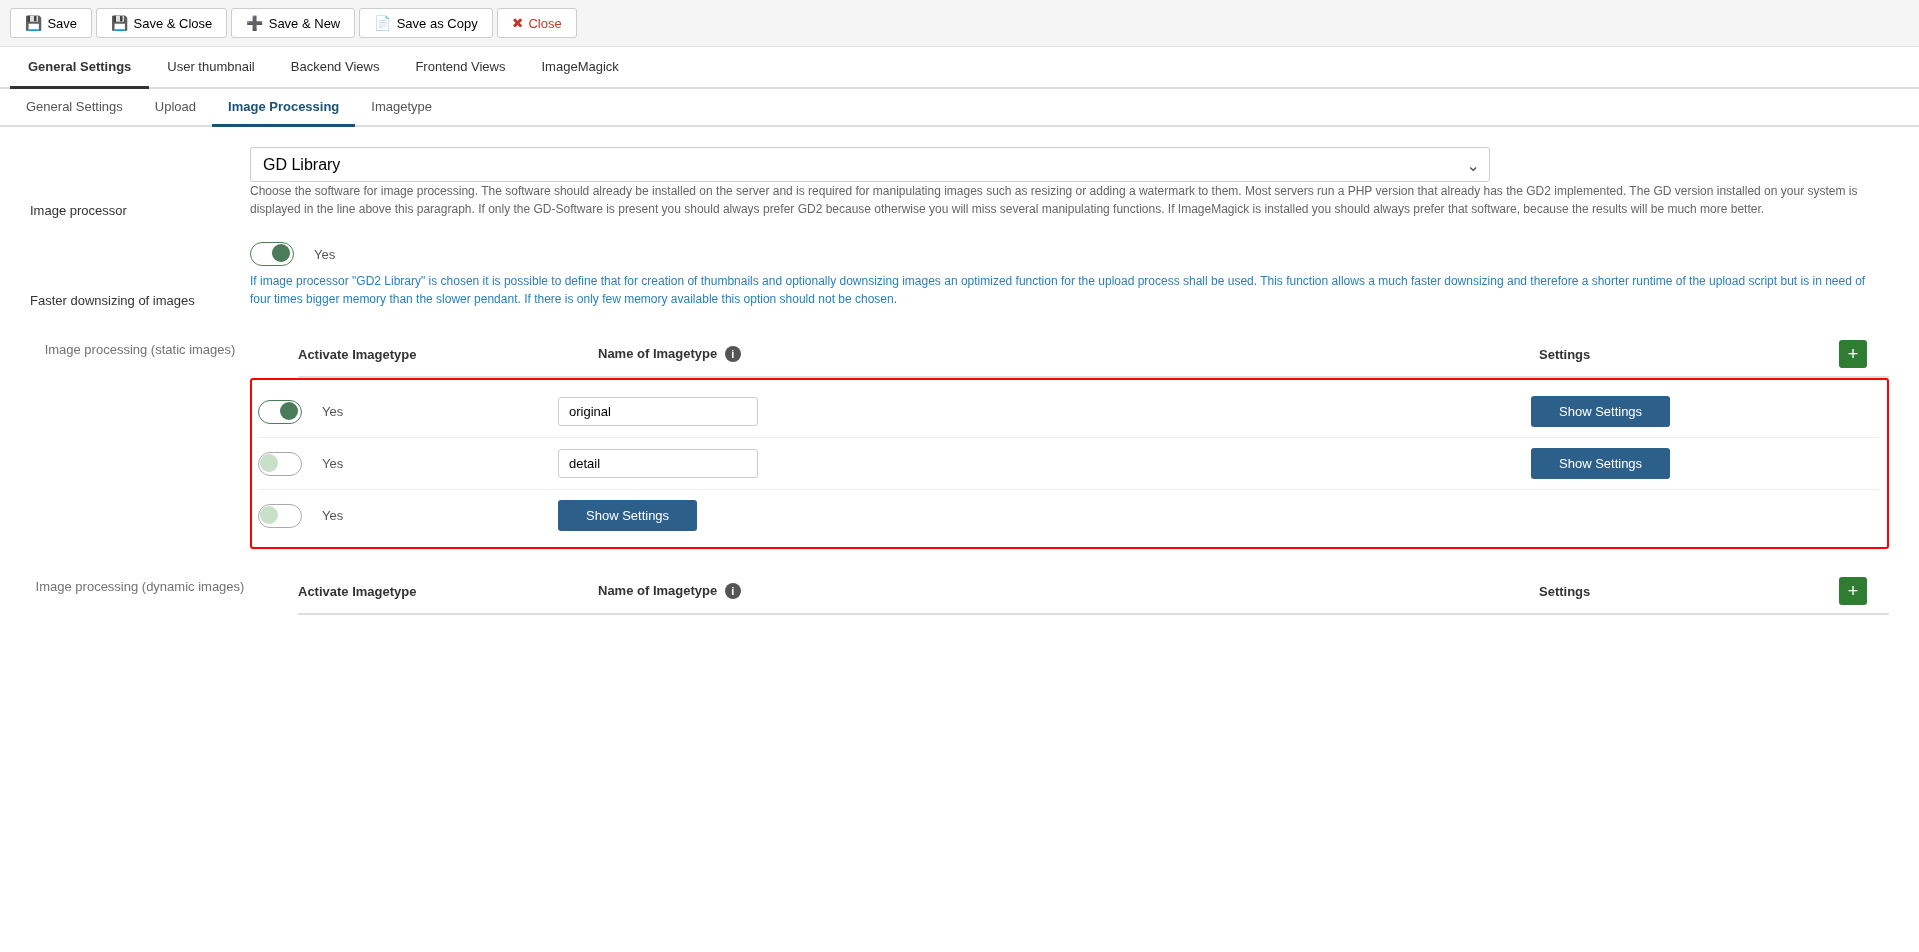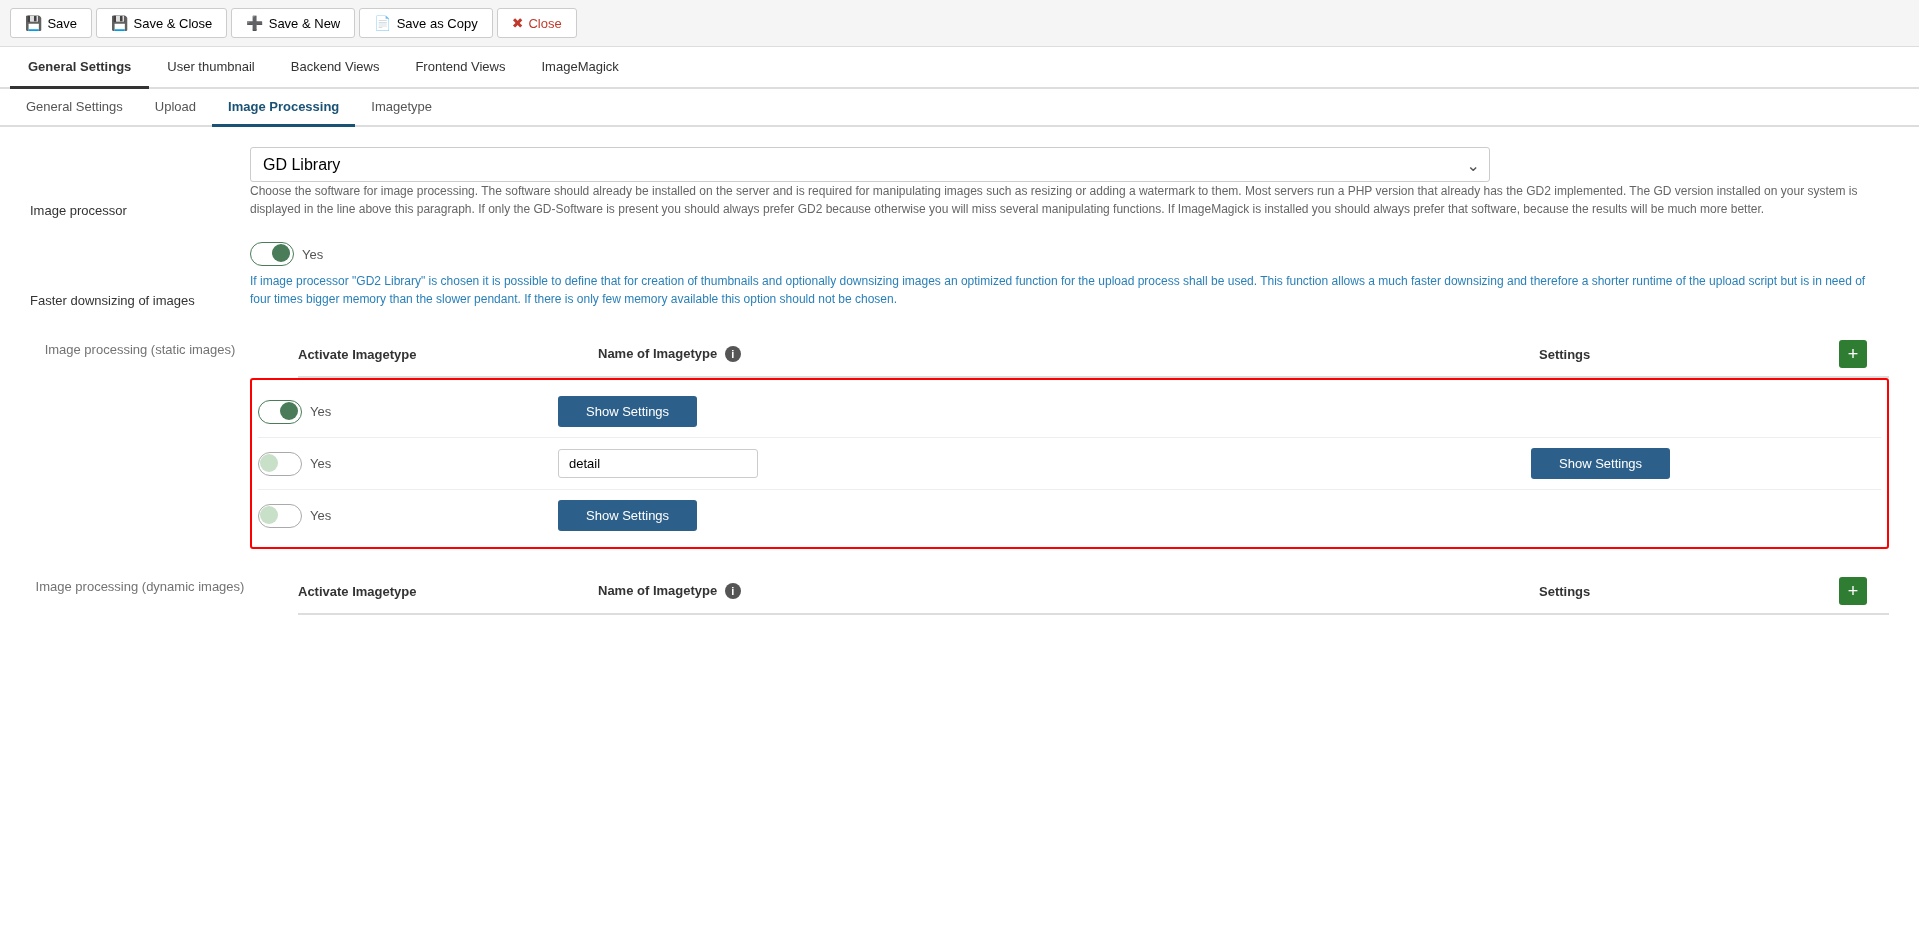--- a/index.html
+++ b/index.html
@@ -116,21 +116,21 @@
     .help-text {
       font-size: 12px;
       color: #666;
       line-height: 1.5;
     }
 
     
     .toggle-row {
       display: flex;
       align-items: center;
-      gap: 8px;
+      gap: 20px;
     }
     .toggle-switch {
       position: relative;
       display: inline-block;
       width: 44px;
       height: 24px;
       cursor: pointer;
     }
     .toggle-track {
       position: absolute;
@@ -341,20 +341,23 @@
           <div class="col-activate">
             <div class="toggle-row">
               <label class="toggle-switch on">
 
                 <div class="toggle-track"></div>
                 <div class="toggle-thumb"></div>
               </label>
               <span class="yes-label">Yes</span>
             </div>
           </div>
+          <div class="col-name">
+            <input type="text" class="imagetype-input" value="original" style="">
+          </div>
           <div class="col-settings">
             <button class="show-settings-btn">Show Settings</button>
           </div>
           <div class="col-add"></div>
         </div>
 
         <div class="table-data-row">
           <div class="col-activate">
             <div class="toggle-row">
               <label class="toggle-switch off">

